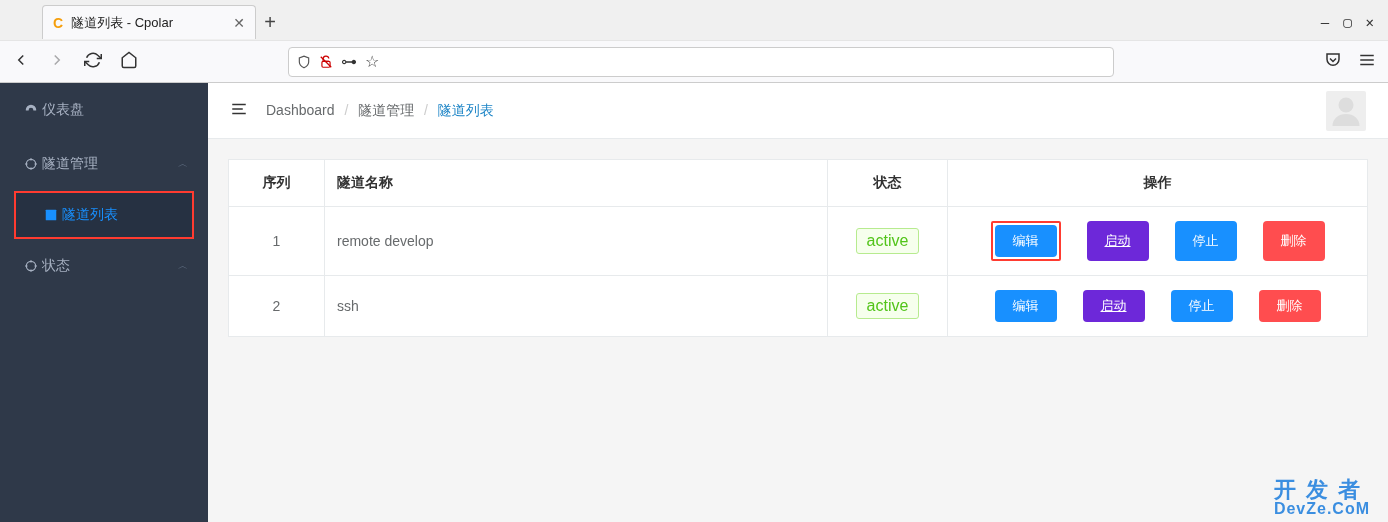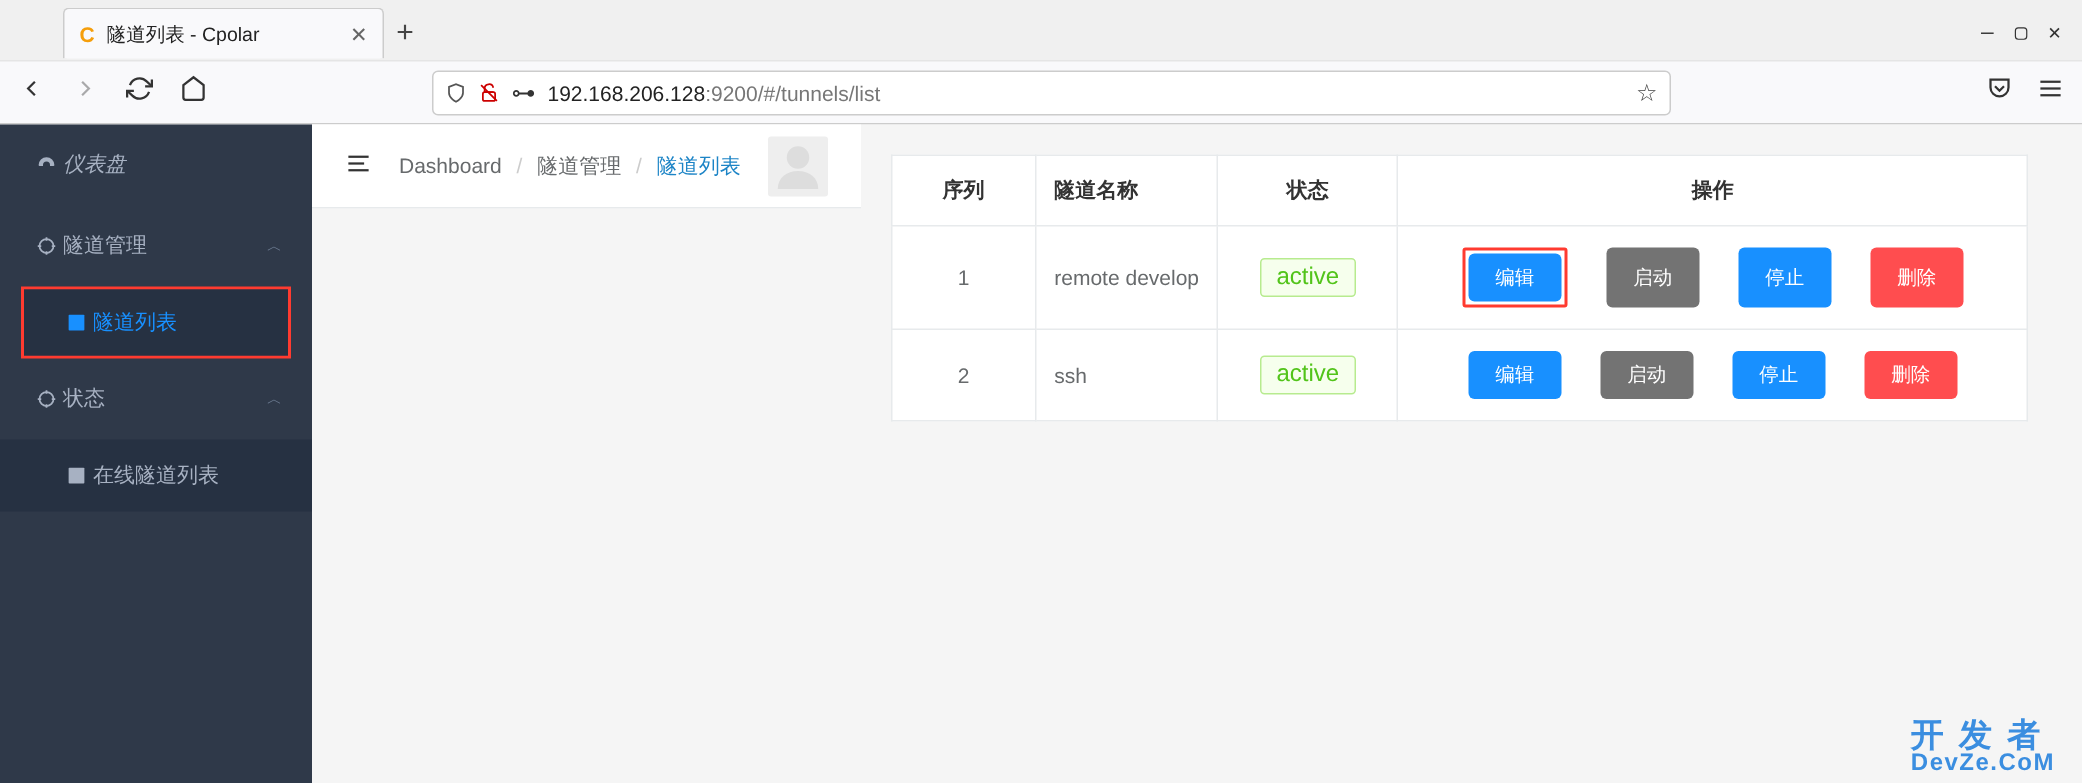--- a/index.html
+++ b/index.html
@@ -27,49 +27,49 @@
 .urlbar .star { color: #444; }
 .right-icons { display: flex; gap: 16px; color: #333; align-items:center; }
 .right-icons svg { width: 18px; height: 18px; }
 
 
 .app { display: flex; height: calc(522px - 82px); }
 .sidebar { width: 208px; background: #2f3949; color: #a7b1c2; display: flex; flex-direction: column; font-size: 14px; }
 .sb-group { display: flex; align-items: center; height: 54px; padding: 0 20px; cursor: pointer; }
 .sb-group .sb-text { flex: 1; color: #a7b1c2; }
 .sb-group .chev { font-size: 10px; color: #6b7a90; }
-.sb-group.top { border-bottom: 1px solid rgba(255,255,255,0); font-style: italic; }
+.sb-group.top { border-bottom: 1px solid rgba(255,255,255,0); }
 .sb-item { display: flex; align-items: center; height: 48px; padding: 0 20px 0 40px; cursor: pointer; color: #a7b1c2; background: #263142; }
 .sb-item.active { color: #1890ff; }
 .sb-icon { width: 22px; display: inline-flex; align-items:center; justify-content:center; }
 .sb-icon svg { width: 14px; height: 14px; }
 .sb-red-box { border: 2px solid #ff3b30; margin: 0 14px; }
 .sb-red-box .sb-item { padding-left: 24px; height: 44px; }
 
-.main { flex: 1; background: #f5f5f5; display: flex; flex-direction: row; position: relative; }
+.main { flex: 1; background: #f5f5f5; display: flex; flex-direction: column; position: relative; }
 .topbar { height: 56px; background: #fff; display: flex; align-items: center; padding: 0 22px; gap: 18px; font-size: 14px; color: #676a6c; border-bottom: 1px solid #e7eaec; }
 .topbar .menu-toggle svg { width: 18px; height: 18px; }
 .topbar .crumbs a { color: #676a6c; text-decoration: none; }
 .topbar .crumbs .sep { color: #ccc; margin: 0 6px; }
 .topbar .crumbs .current { color: #1c84c6; }
 .avatar { margin-left: auto; width: 40px; height: 40px; background: #eee; border-radius: 2px; display:flex; align-items:center; justify-content:center; }
 .avatar svg { width: 36px; height: 36px; fill: #ddd; }
 
 .content { padding: 20px; }
 .table { width: 100%; background: #fff; border-collapse: collapse; font-size: 14px; color: #676a6c; }
 .table th, .table td { border: 1px solid #e7eaec; padding: 14px 12px; text-align: left; }
 .table th { font-weight: 600; color: #333; }
 .table th:first-child, .table td:first-child { text-align: center; width: 96px; }
 .col-status { text-align: center !important; width: 120px; }
 .col-actions { text-align: center !important; width: 420px; }
 .badge-active { display: inline-block; border: 1px solid #b7eb8f; background: #f6ffed; color: #52c41a; padding: 3px 10px; border-radius: 3px; font-size: 16px; }
 .btns { display: flex; gap: 26px; justify-content: center; }
 .btn { border: none; border-radius: 4px; padding: 7px 18px; font-size: 13px; color: #fff; cursor: pointer; }
 .btn-blue { background: #1890ff; }
-.btn-green { background: #737373; }
+.btn-green { background: #6d28d9; text-decoration: underline; }
 .btn-red { background: #ff4d4f; }
 .red-highlight { border: 2px solid #ff3b30; padding: 2px; display: inline-block; border-radius: 2px; }
 
 .watermark { position: absolute; bottom: 6px; right: 18px; font-size: 22px; color: #3b8ee0; font-weight: bold; line-height: 1; text-align: justify; letter-spacing: 2px; font-family: "Microsoft YaHei", sans-serif; }
 .watermark .wm2 { font-size: 16px; letter-spacing: 1px; }
 </style>
 </head>
 <body>
 
 <div class="browser-chrome">
@@ -109,21 +109,20 @@
           </svg>
         </span>
       <span class="nosec-icon">
           <svg width="14" height="14" viewBox="0 0 24 24" fill="none" stroke="currentColor" stroke-width="2">
             <path d="M17 11H7V7a5 5 0 019.9-1"></path>
             <rect x="5" y="11" width="14" height="10" rx="2"></rect>
             <line x1="3" y1="3" x2="21" y2="21"></line>
           </svg>
         </span>
       <span class="key-icon" style="color:#333">⊶</span>
-      <span class="url-text"><span>192.168.206.128</span><span class="grey">:9200/#/tunnels/list</span></span>
       <span class="star">☆</span>
     </div>
     <div class="right-icons">
       <span><svg viewBox="0 0 24 24" fill="none" stroke="currentColor" stroke-width="2">
             <path d="M4 4h16v7a8 8 0 01-16 0V4z"></path>
             <path d="M8 10l4 4 4-4"></path>
           </svg></span>
       <span><svg viewBox="0 0 24 24" fill="none" stroke="currentColor" stroke-width="2">
             <line x1="3" y1="6" x2="21" y2="6"></line>
             <line x1="3" y1="12" x2="21" y2="12"></line>
@@ -171,28 +170,20 @@
           <svg viewBox="0 0 24 24" fill="none" stroke="currentColor" stroke-width="2">
             <circle cx="12" cy="12" r="8"></circle>
             <line x1="12" y1="2" x2="12" y2="6"></line>
             <line x1="12" y1="18" x2="12" y2="22"></line>
             <line x1="2" y1="12" x2="6" y2="12"></line>
             <line x1="18" y1="12" x2="22" y2="12"></line>
           </svg>
         </span>
       <span class="sb-text">状态</span>
       <span class="chev">︿</span>
-    </div>
-    <div class="sb-item">
-      <span class="sb-icon">
-          <svg viewBox="0 0 24 24" fill="currentColor">
-            <rect x="3" y="3" width="18" height="18" rx="1"></rect>
-          </svg>
-        </span>
-      <span>在线隧道列表</span>
     </div>
   </div>
 
   <div class="main">
     <div class="topbar">
       <span class="menu-toggle"><svg viewBox="0 0 24 24" fill="none" stroke="#333" stroke-width="2">
             <line x1="3" y1="6" x2="21" y2="6"></line>
             <line x1="3" y1="12" x2="17" y2="12"></line>
             <line x1="3" y1="18" x2="21" y2="18"></line>
           </svg></span>

